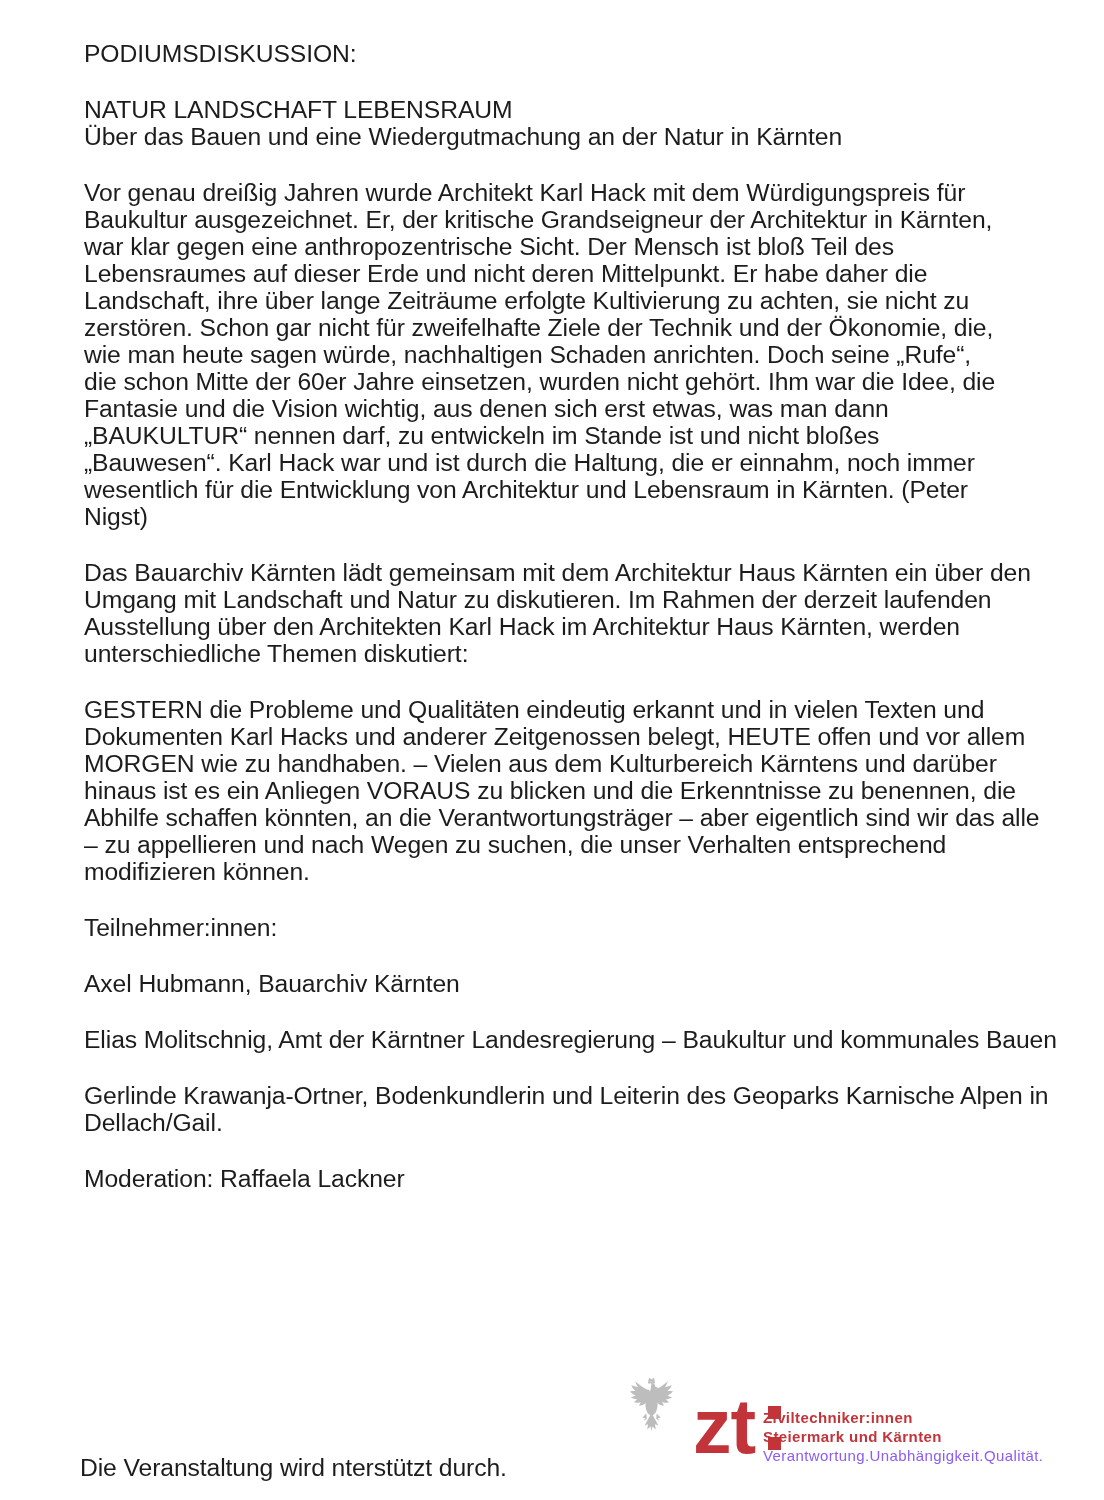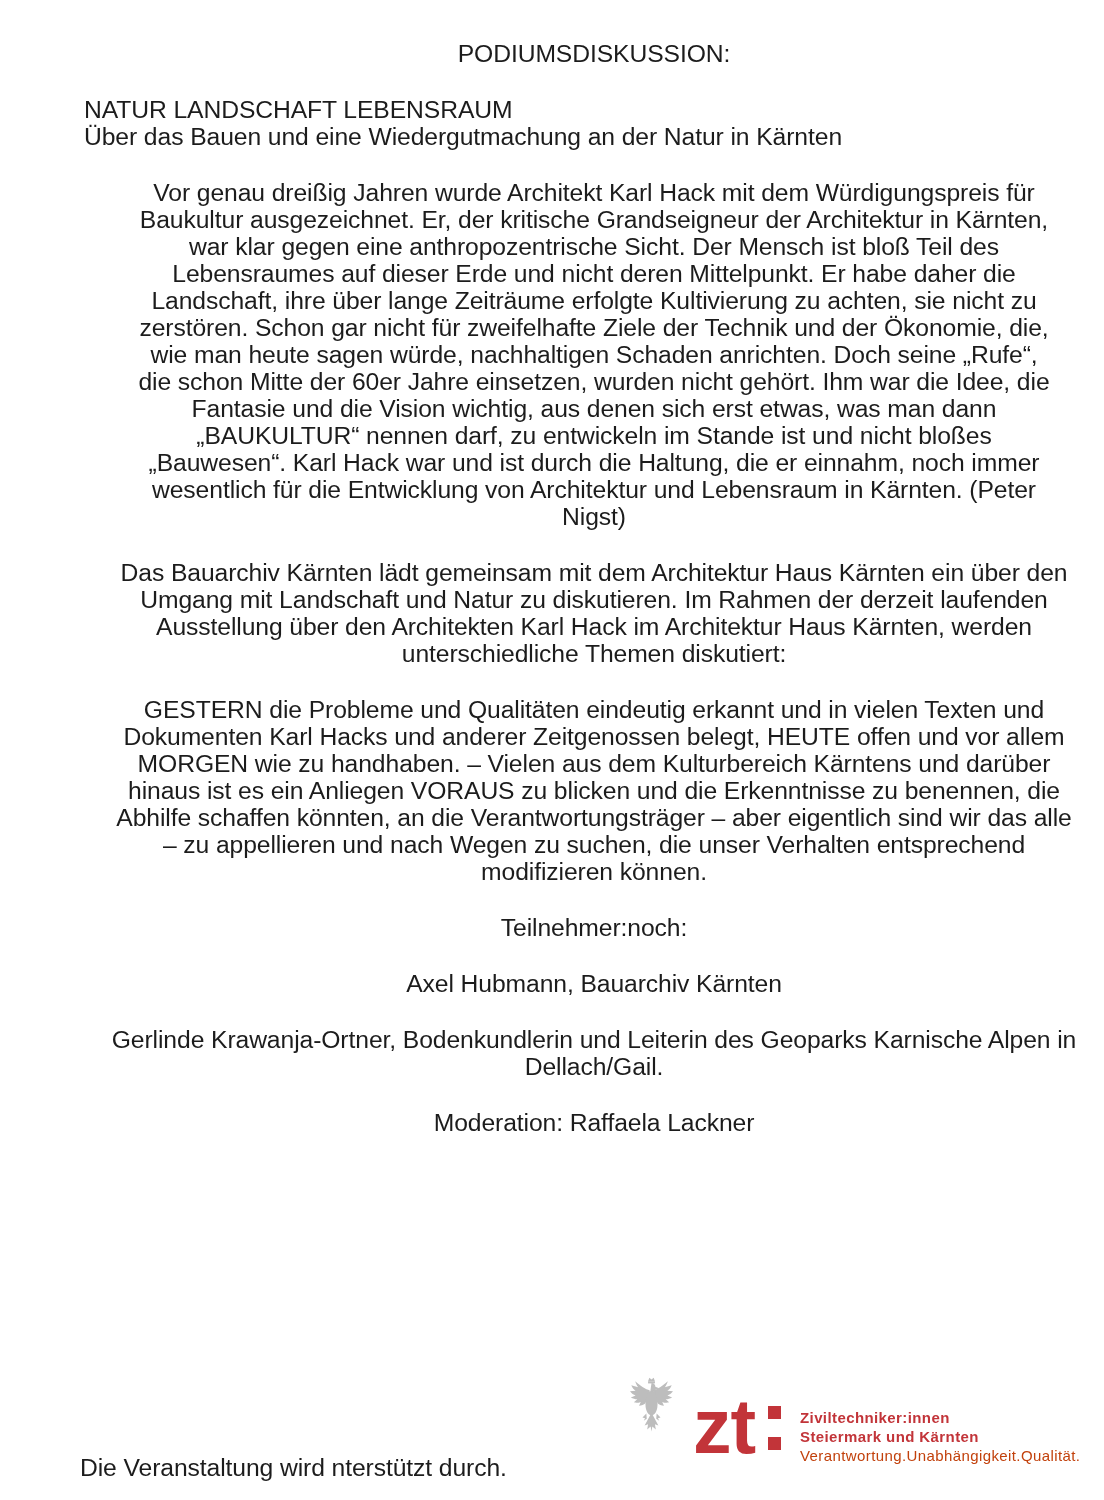--- a/index.html
+++ b/index.html
@@ -4,40 +4,40 @@
 <style>
   html,body{margin:0;padding:0;background:#ffffff;}
   body{width:1104px;height:1500px;overflow:hidden;}
   .page{
     position:relative;width:1104px;height:1500px;background:#ffffff;
     font-family:"Liberation Sans",sans-serif;
     font-size:24.7px;line-height:27px;color:#1c1c1c;
     letter-spacing:-0.1px;
   }
   .content{position:absolute;left:84px;top:40px;width:1020px;}
-  .block{margin:0 0 29px 0;white-space:pre-line;text-align:center;}
+  .block{margin:0 0 29px 0;white-space:pre-line;}
   .tight{margin:0;white-space:pre-line;}
   .titleblock{margin:0 0 29px 0;}
   
   .support-note{position:absolute;left:80px;top:1429px;white-space:pre-line;}
   .eagle{position:absolute;left:630px;top:1377px;width:43px;height:61px;}
   .zt-mark{
     position:absolute;left:693px;top:1399px;height:54px;line-height:54px;
     font-size:77px;font-weight:bold;color:#c23439;letter-spacing:-1px;
     font-family:"Liberation Sans",sans-serif;
   }
   .zt-colon{position:absolute;left:768px;top:1406px;width:13px;height:44px;
     display:flex;flex-direction:column;justify-content:space-between;}
   .zt-colon span{display:block;width:13px;height:13px;background:#c23439;}
   .logo-text{
-    position:absolute;left:800px;top:1408px;
+    position:absolute;left:763px;top:1408px;
     font-size:15px;line-height:19px;letter-spacing:0.4px;white-space:nowrap;
   }
   .logo-text .red{color:#c23439;font-weight:bold;}
-  .logo-text .gray{color:#c2410c;font-weight:normal;}
+  .logo-text .gray{color:#8b5cf6;font-weight:normal;}
 </style>
 </head>
 <body>
 
 <div class="page">
   <div class="content">
 
     <div class="block">PODIUMSDISKUSSION:</div>
 
     <div class="titleblock">
@@ -63,23 +63,24 @@
 Ausstellung über den Architekten Karl Hack im Architektur Haus Kärnten, werden
 unterschiedliche Themen diskutiert:</p>
     <p class="block">GESTERN die Probleme und Qualitäten eindeutig erkannt und in vielen Texten und
 Dokumenten Karl Hacks und anderer Zeitgenossen belegt, HEUTE offen und vor allem
 MORGEN wie zu handhaben. – Vielen aus dem Kulturbereich Kärntens und darüber
 hinaus ist es ein Anliegen VORAUS zu blicken und die Erkenntnisse zu benennen, die
 Abhilfe schaffen könnten, an die Verantwortungsträger – aber eigentlich sind wir das alle
 – zu appellieren und nach Wegen zu suchen, die unser Verhalten entsprechend
 modifizieren können.</p>
 
-    <p class="block">Teilnehmer:noch:</p>
+    <p class="block">Teilnehmer:innen:</p>
 
     <p class="block">Axel Hubmann, Bauarchiv Kärnten</p>
+    <p class="block">Elias Molitschnig, Amt der Kärntner Landesregierung – Baukultur und kommunales Bauen</p>
     <p class="block">Gerlinde Krawanja-Ortner, Bodenkundlerin und Leiterin des Geoparks Karnische Alpen in
 Dellach/Gail.</p>
 
     <p class="block">Moderation: Raffaela Lackner</p>
   </div>
 
   <p class="support-note">Die Veranstaltung wird nterstützt durch.</p>
 
   <svg class="eagle" viewBox="0 0 100 140" aria-hidden="true">
     <g fill="#bdbdbd">

